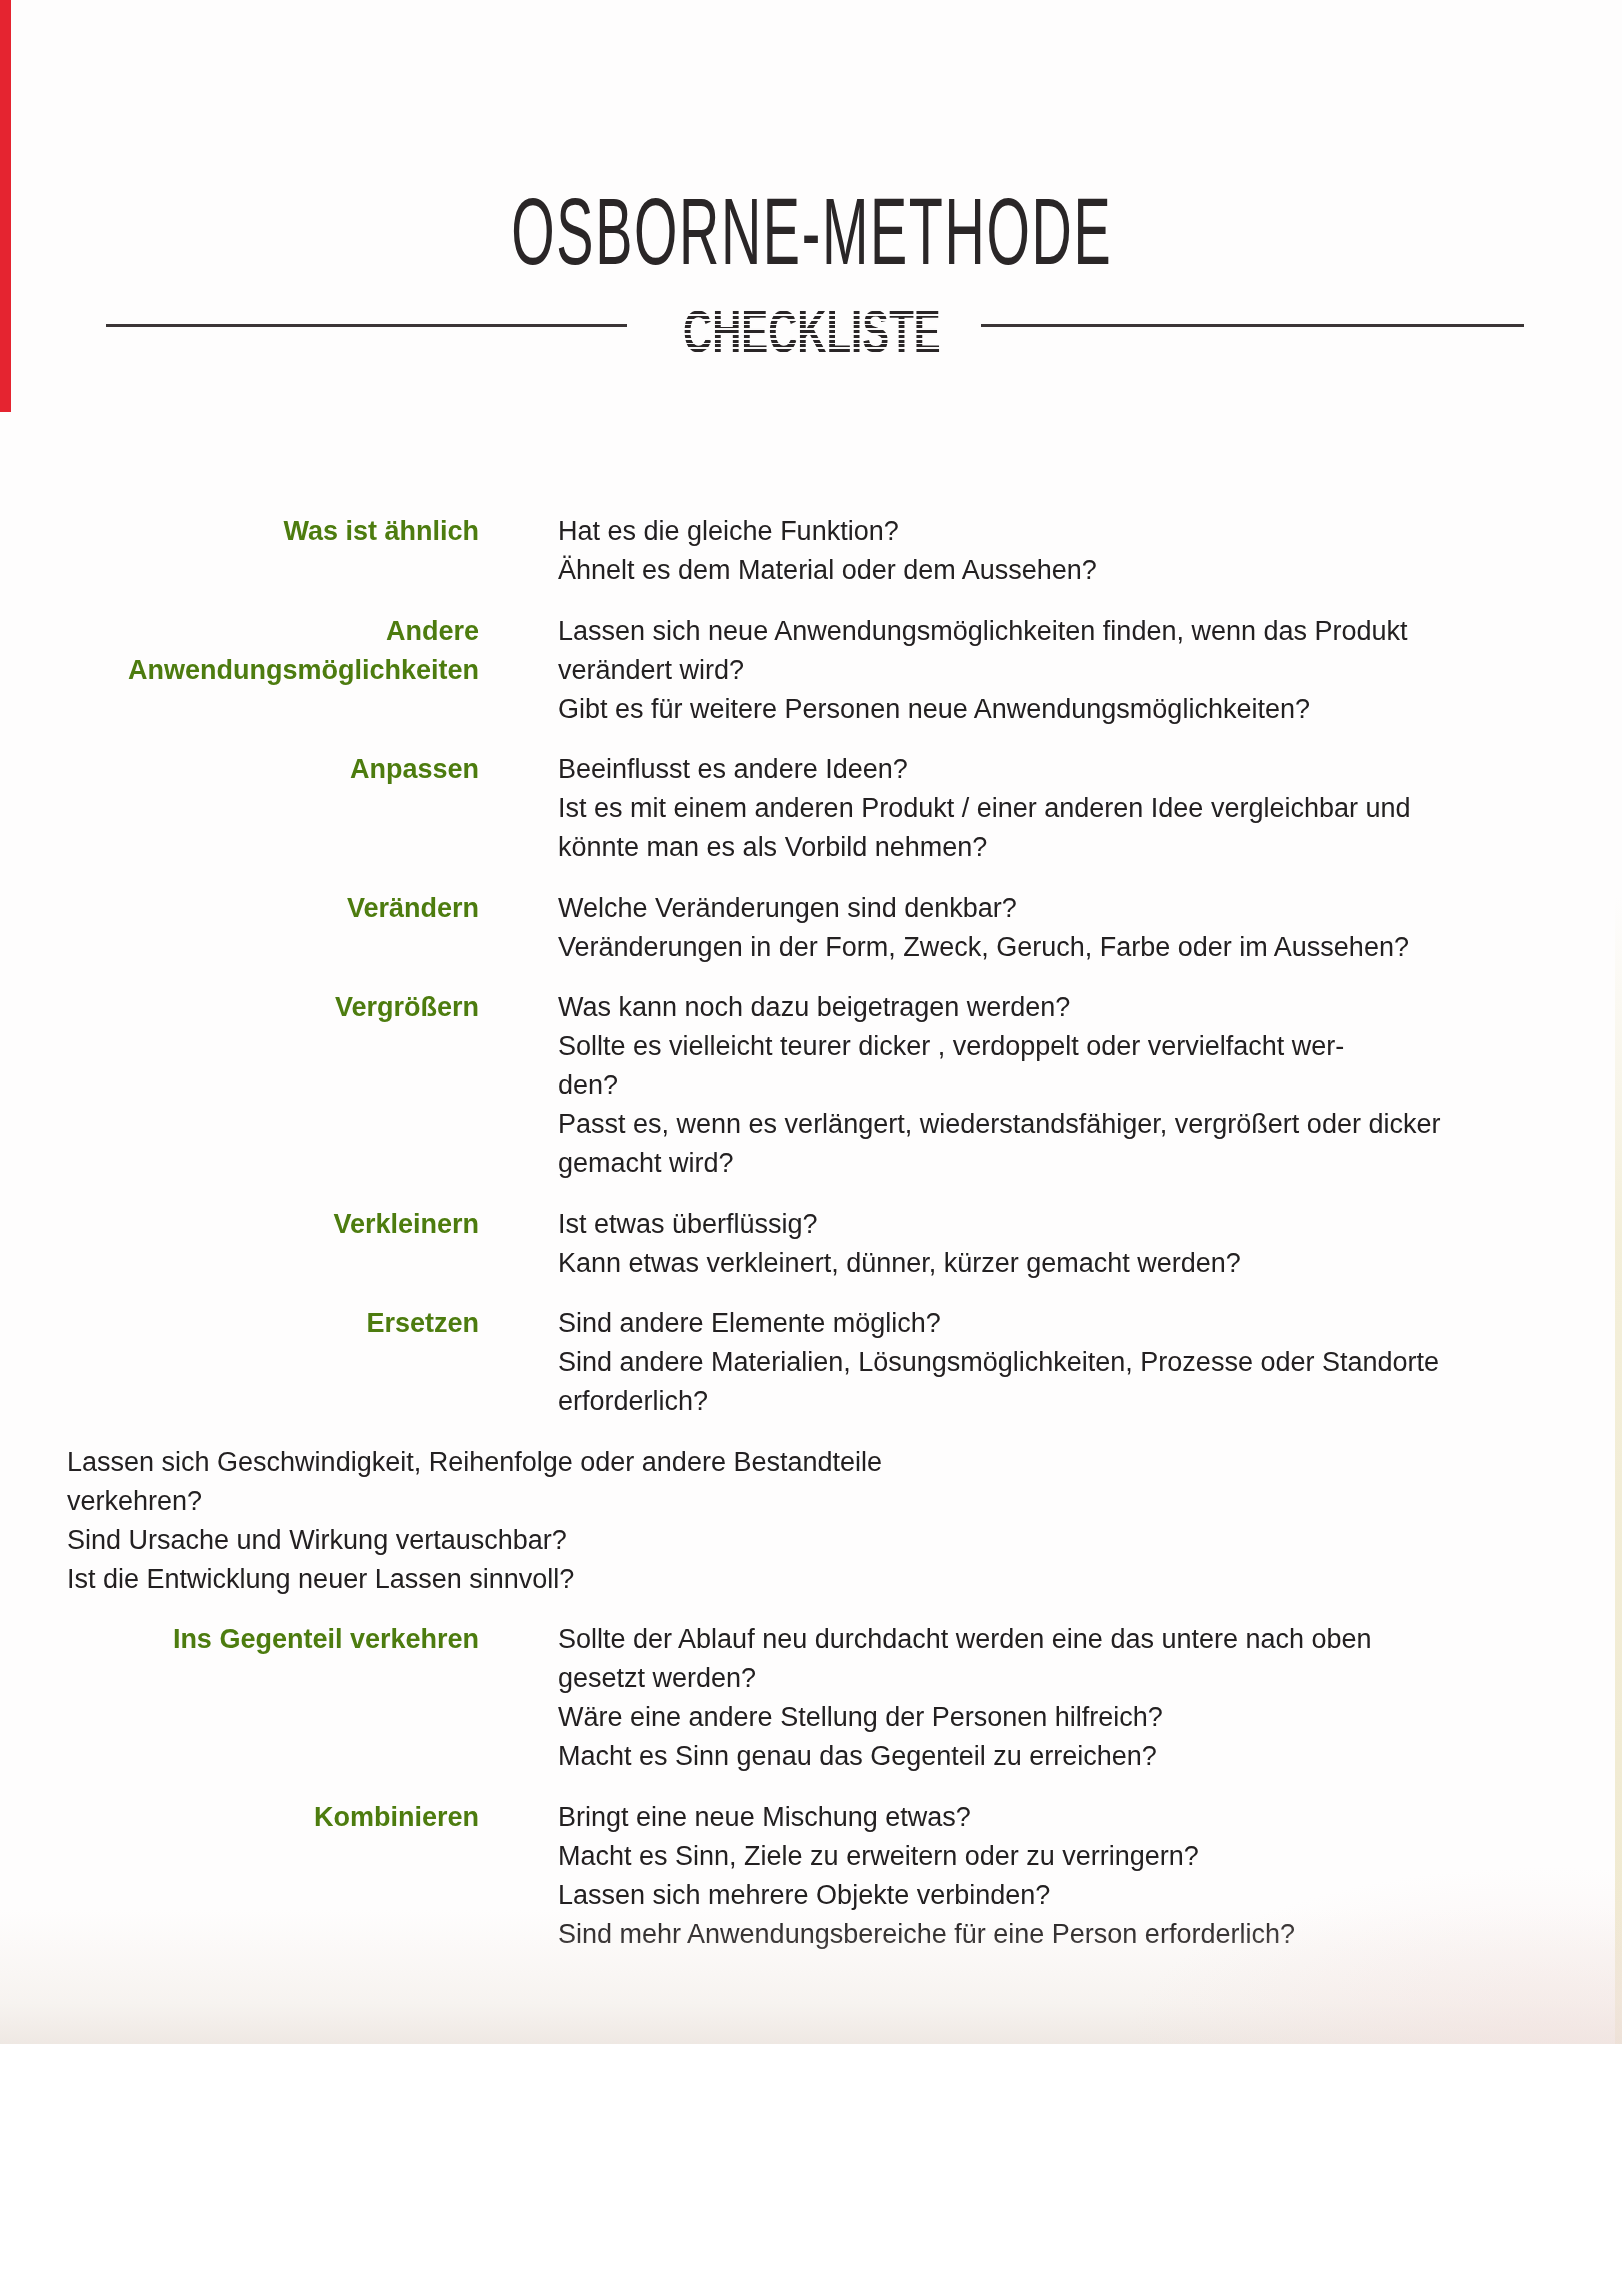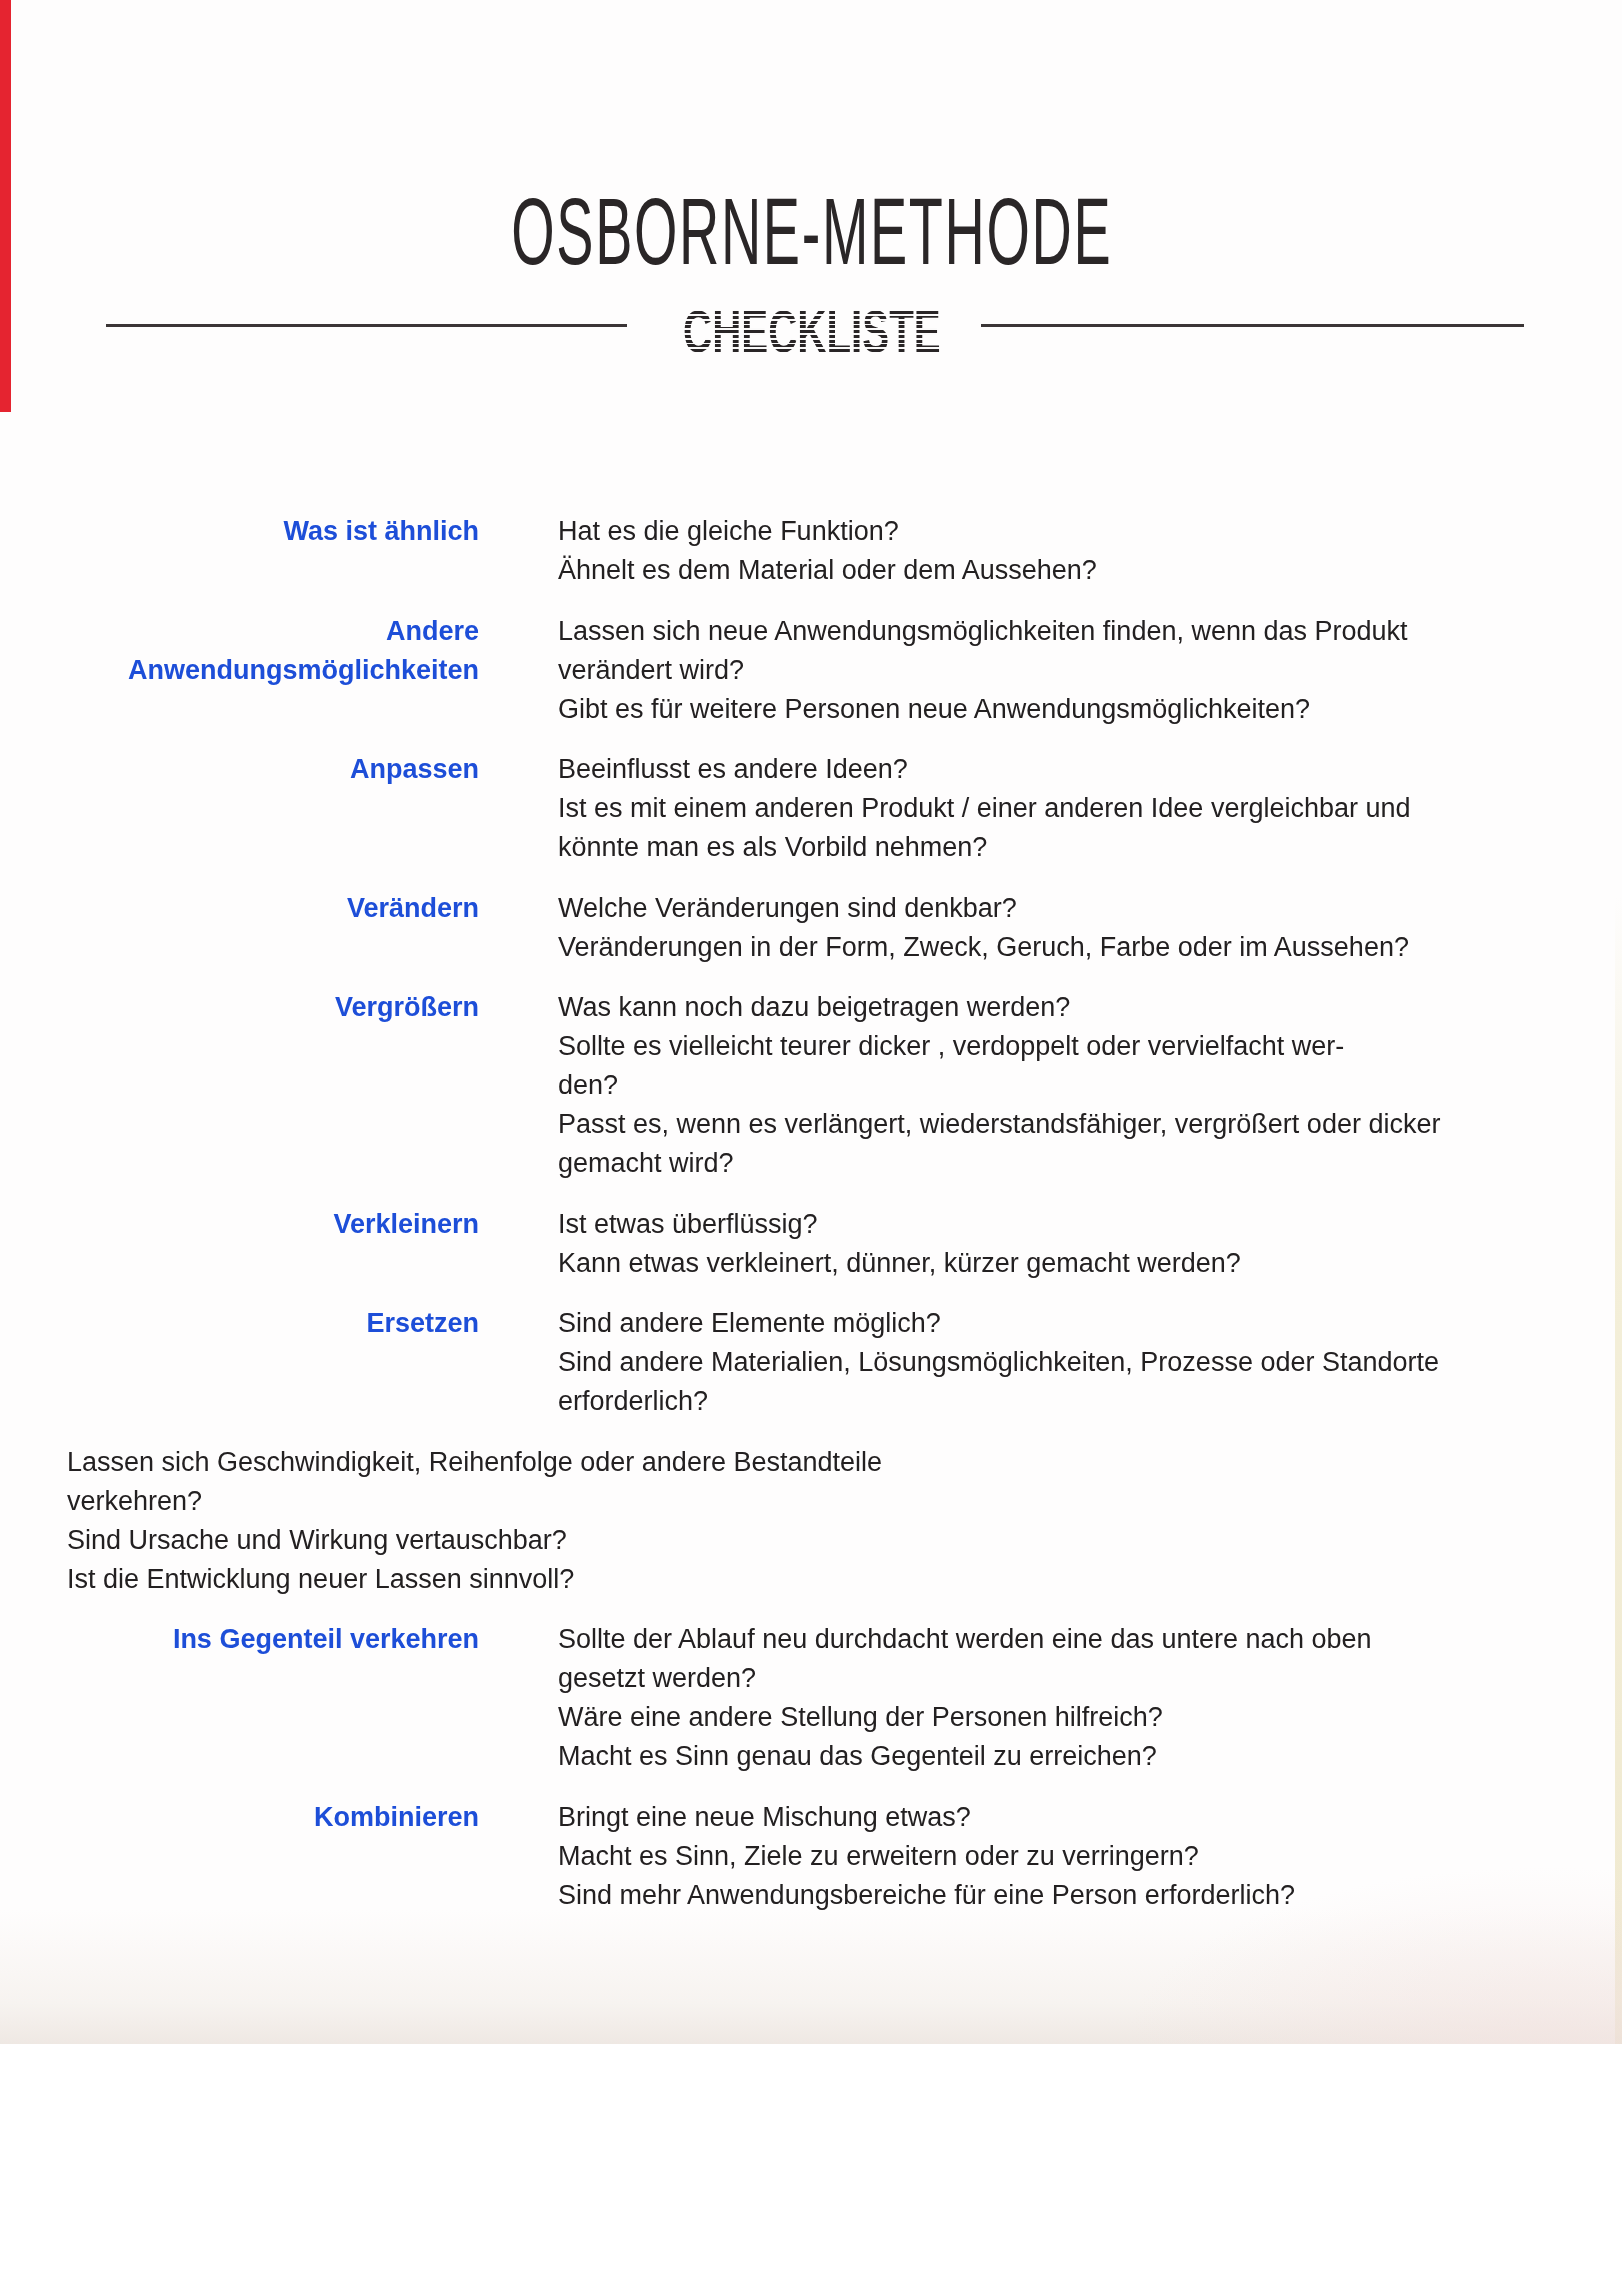--- a/index.html
+++ b/index.html
@@ -46,21 +46,21 @@
   .content{
     position:absolute;top:512px;left:67px;width:1460px;
     color:#232021;
   }
   .checklist-row{
     display:grid;grid-template-columns:412px 1fr;column-gap:79px;
     margin-bottom:21.5px;
     font-size:27px;line-height:39px;
   }
   .row-label{
-    font-weight:700;text-align:right;color:#1d4ed8;
+    font-weight:700;text-align:right;color:#4d7c0f;
   }
   .question-line{white-space:nowrap;}
   
   .footer{
     position:absolute;top:2160px;right:125px;
     font-size:21.5px;color:#514c49;letter-spacing:0.2px;
   }
   
   .bottom-shade{
     position:absolute;left:0;right:0;bottom:0;height:134px;
@@ -168,20 +168,21 @@
           <div class="question-line">gesetzt werden?</div>
           <div class="question-line">Wäre eine andere Stellung der Personen hilfreich?</div>
           <div class="question-line">Macht es Sinn genau das Gegenteil zu erreichen?</div>
         </div>
       </div>
       <div class="checklist-row">
         <div class="row-label">Kombinieren</div>
         <div class="row-questions">
           <div class="question-line">Bringt eine neue Mischung etwas?</div>
           <div class="question-line">Macht es Sinn, Ziele zu erweitern oder zu verringern?</div>
+          <div class="question-line">Lassen sich mehrere Objekte verbinden?</div>
           <div class="question-line">Sind mehr Anwendungsbereiche für eine Person erforderlich?</div>
         </div>
       </div>
     </div>
 
   <div class="footer">Kreative Prozesse | Herr Prof. Döll | SoSe 2016 | ma.de 2 | Katharina Brenner</div>
 
   <div class="right-edge"></div>
   <div class="bottom-shade"></div>
   <div class="corner-blush"></div>

